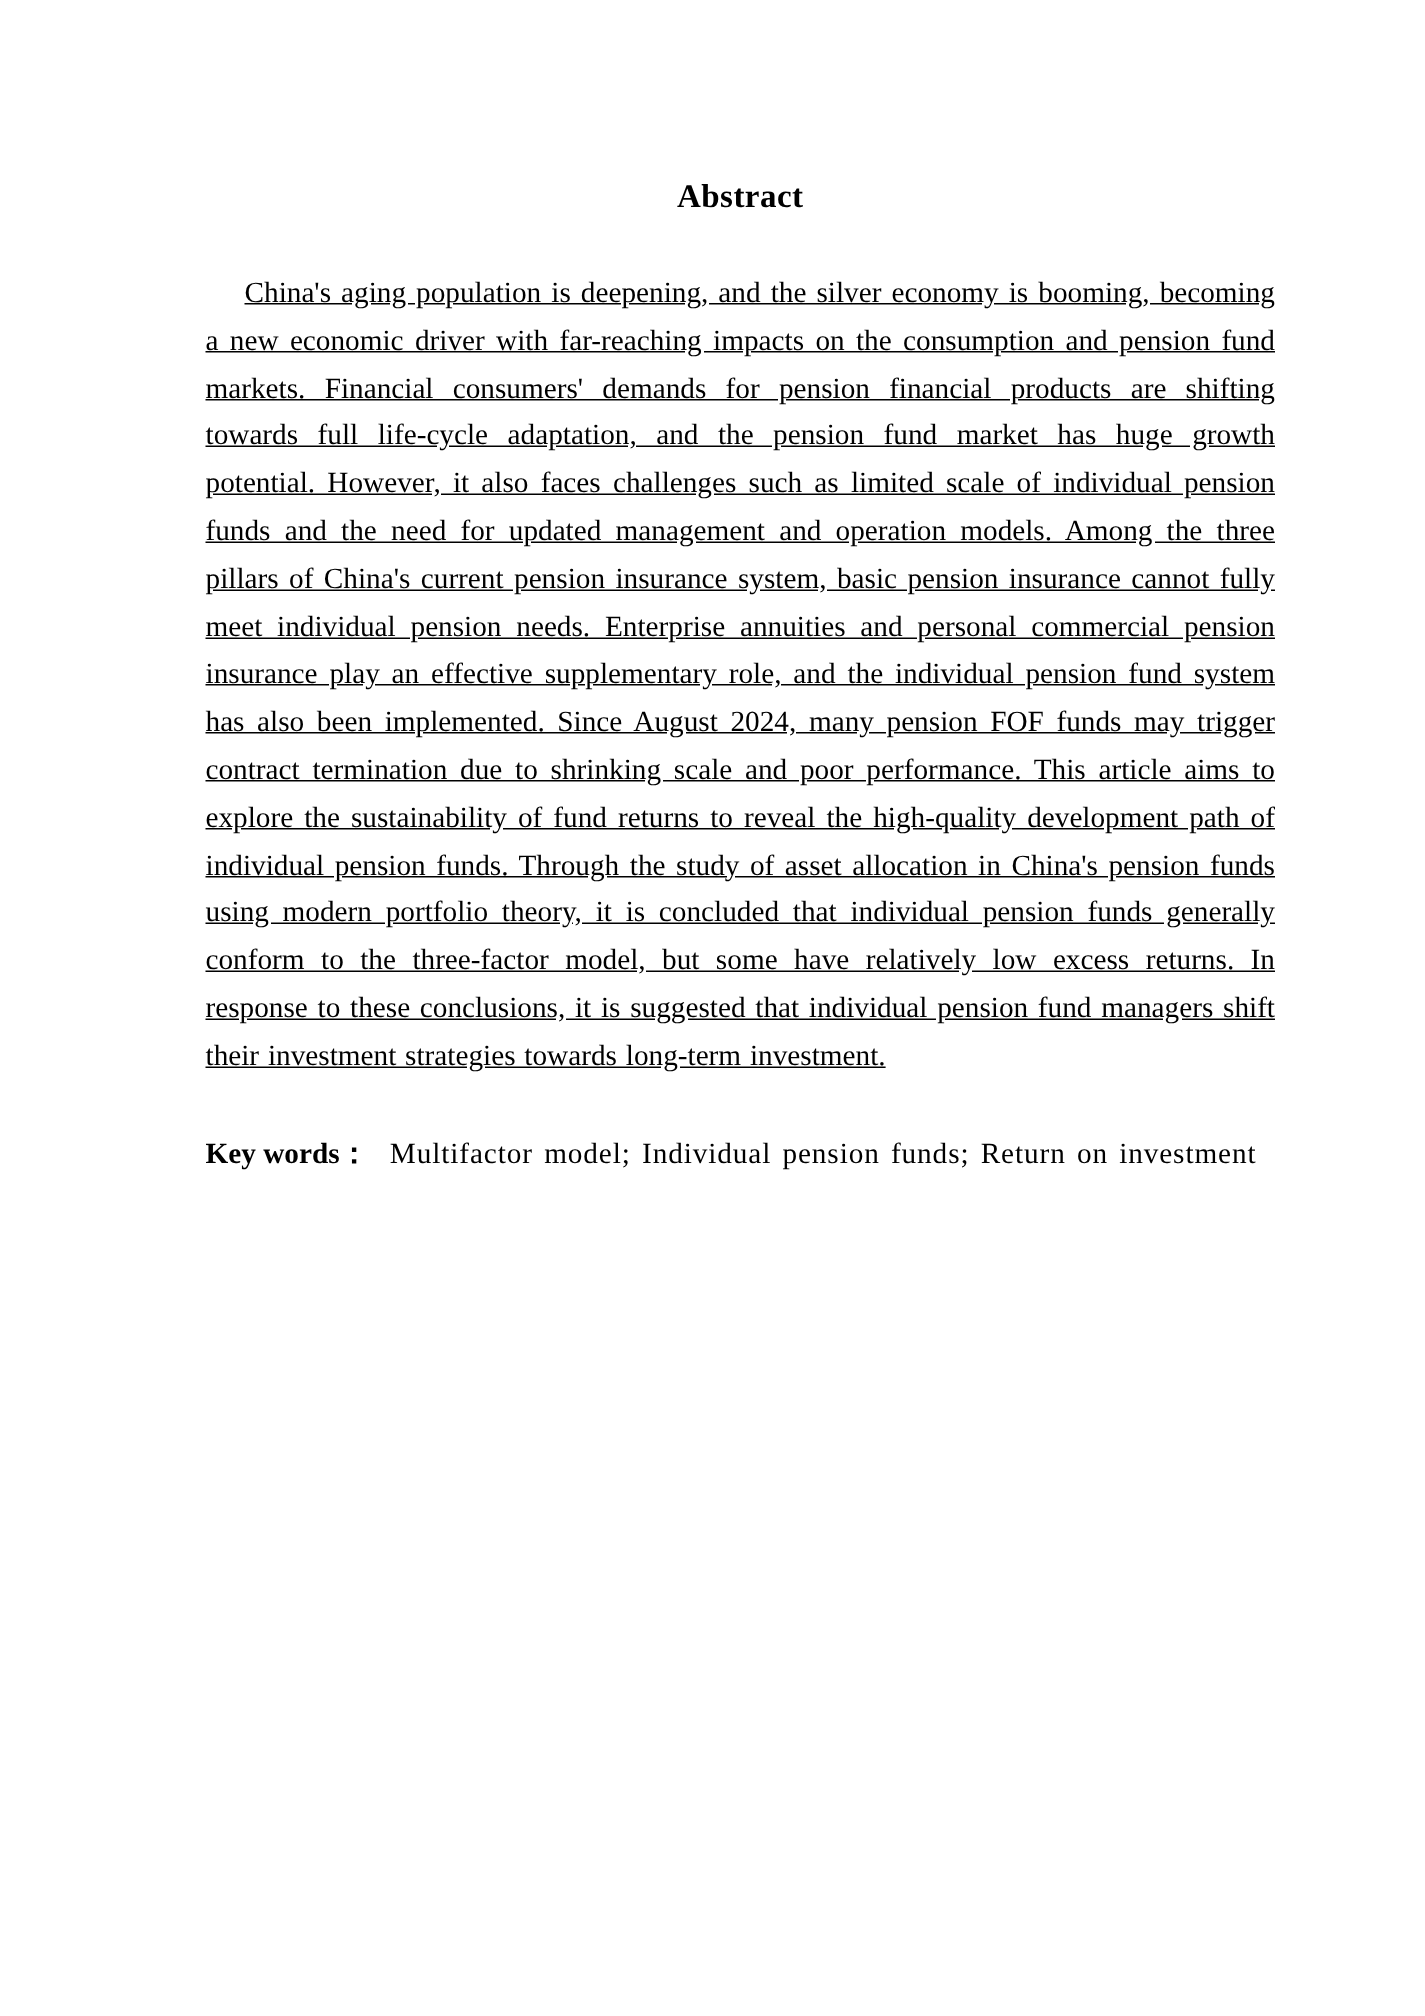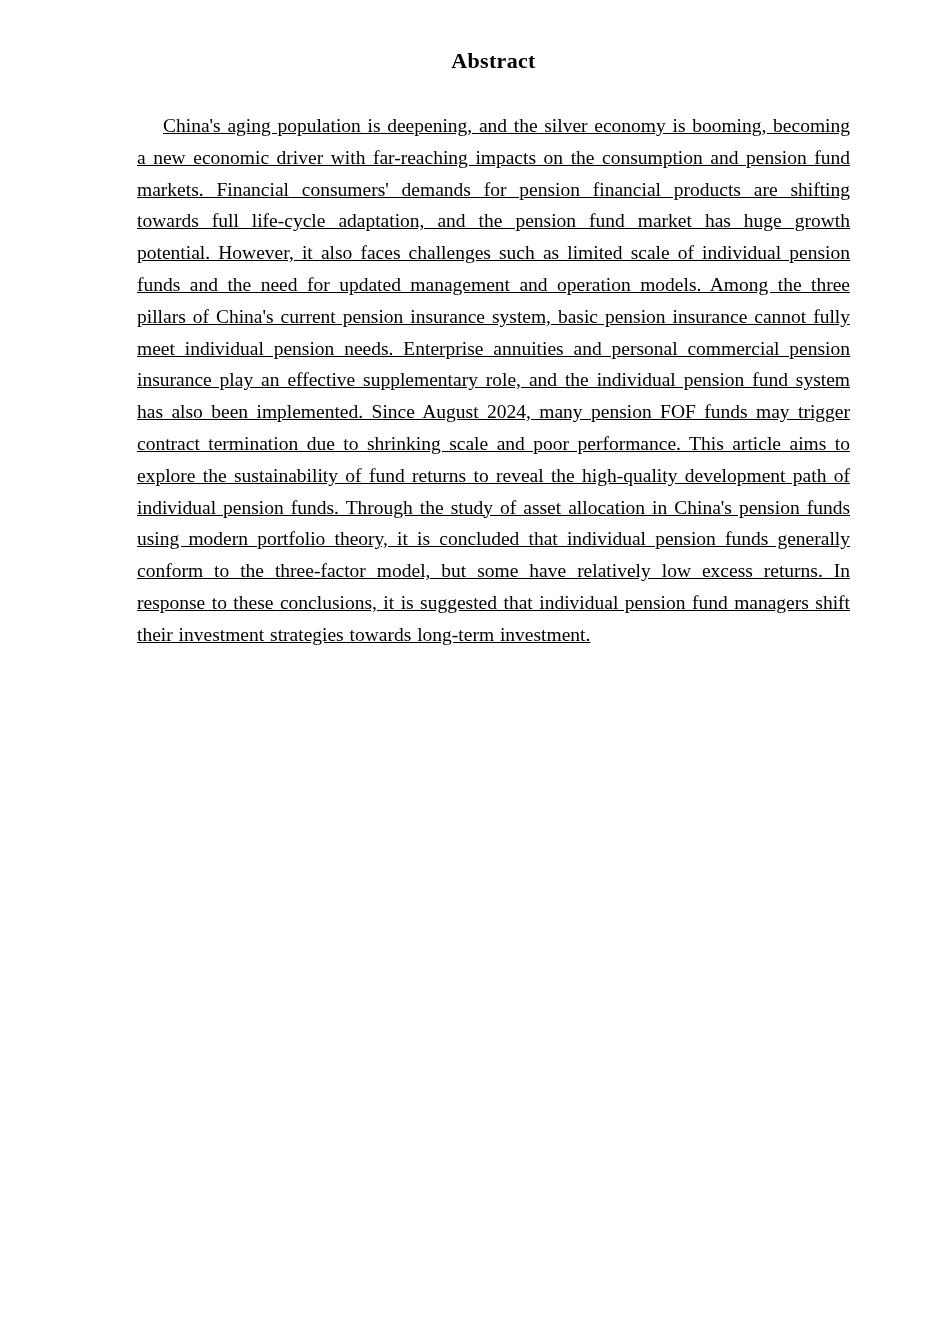--- a/index.html
+++ b/index.html
@@ -12,21 +12,21 @@
     height: 1344px;
     font-family: "Liberation Serif", serif;
     color: #000000;
     position: relative;
     overflow: hidden;
   }
   .page {
     box-sizing: border-box;
     width: 950px;
     height: 972px;
-    padding: 48px 100px 60px 137px;
+    padding: 118px 100px 60px 137px;
   }
   .title {
     font-size: 22px;
     font-weight: bold;
     text-align: center;
     margin: 0 0 36px 0;
     letter-spacing: 0.3px;
   }
   .body-text {
     font-size: 19.5px;
@@ -53,13 +53,16 @@
   }
 </style>
 </head>
 <body>
 
 <div class="page">
   <h1 class="title">Abstract</h1>
 
   <p class="body-text">China's aging population is deepening, and the silver economy is booming, becoming a new economic driver with far-reaching impacts on the consumption and pension fund markets. Financial consumers' demands for pension financial products are shifting towards full life-cycle adaptation, and the pension fund market has huge growth potential. However, it also faces challenges such as limited scale of individual pension funds and the need for updated management and operation models. Among the three pillars of China's current pension insurance system, basic pension insurance cannot fully meet individual pension needs. Enterprise annuities and personal commercial pension insurance play an effective supplementary role, and the individual pension fund system has also been implemented. Since August 2024, many pension FOF funds may trigger contract termination due to shrinking scale and poor performance. This article aims to explore the sustainability of fund returns to reveal the high-quality development path of individual pension funds. Through the study of asset allocation in China's pension funds using modern portfolio theory, it is concluded that individual pension funds generally conform to the three-factor model, but some have relatively low excess returns. In response to these conclusions, it is suggested that individual pension fund managers shift their investment strategies towards long-term investment.</p>
 
+  <p class="keywords">
+    <span class="kw-label">Key words：</span><span class="kw-text">Multifactor model; Individual pension funds; Return on investment</span>
+  </p>
 </div>
 
 </body></html>

